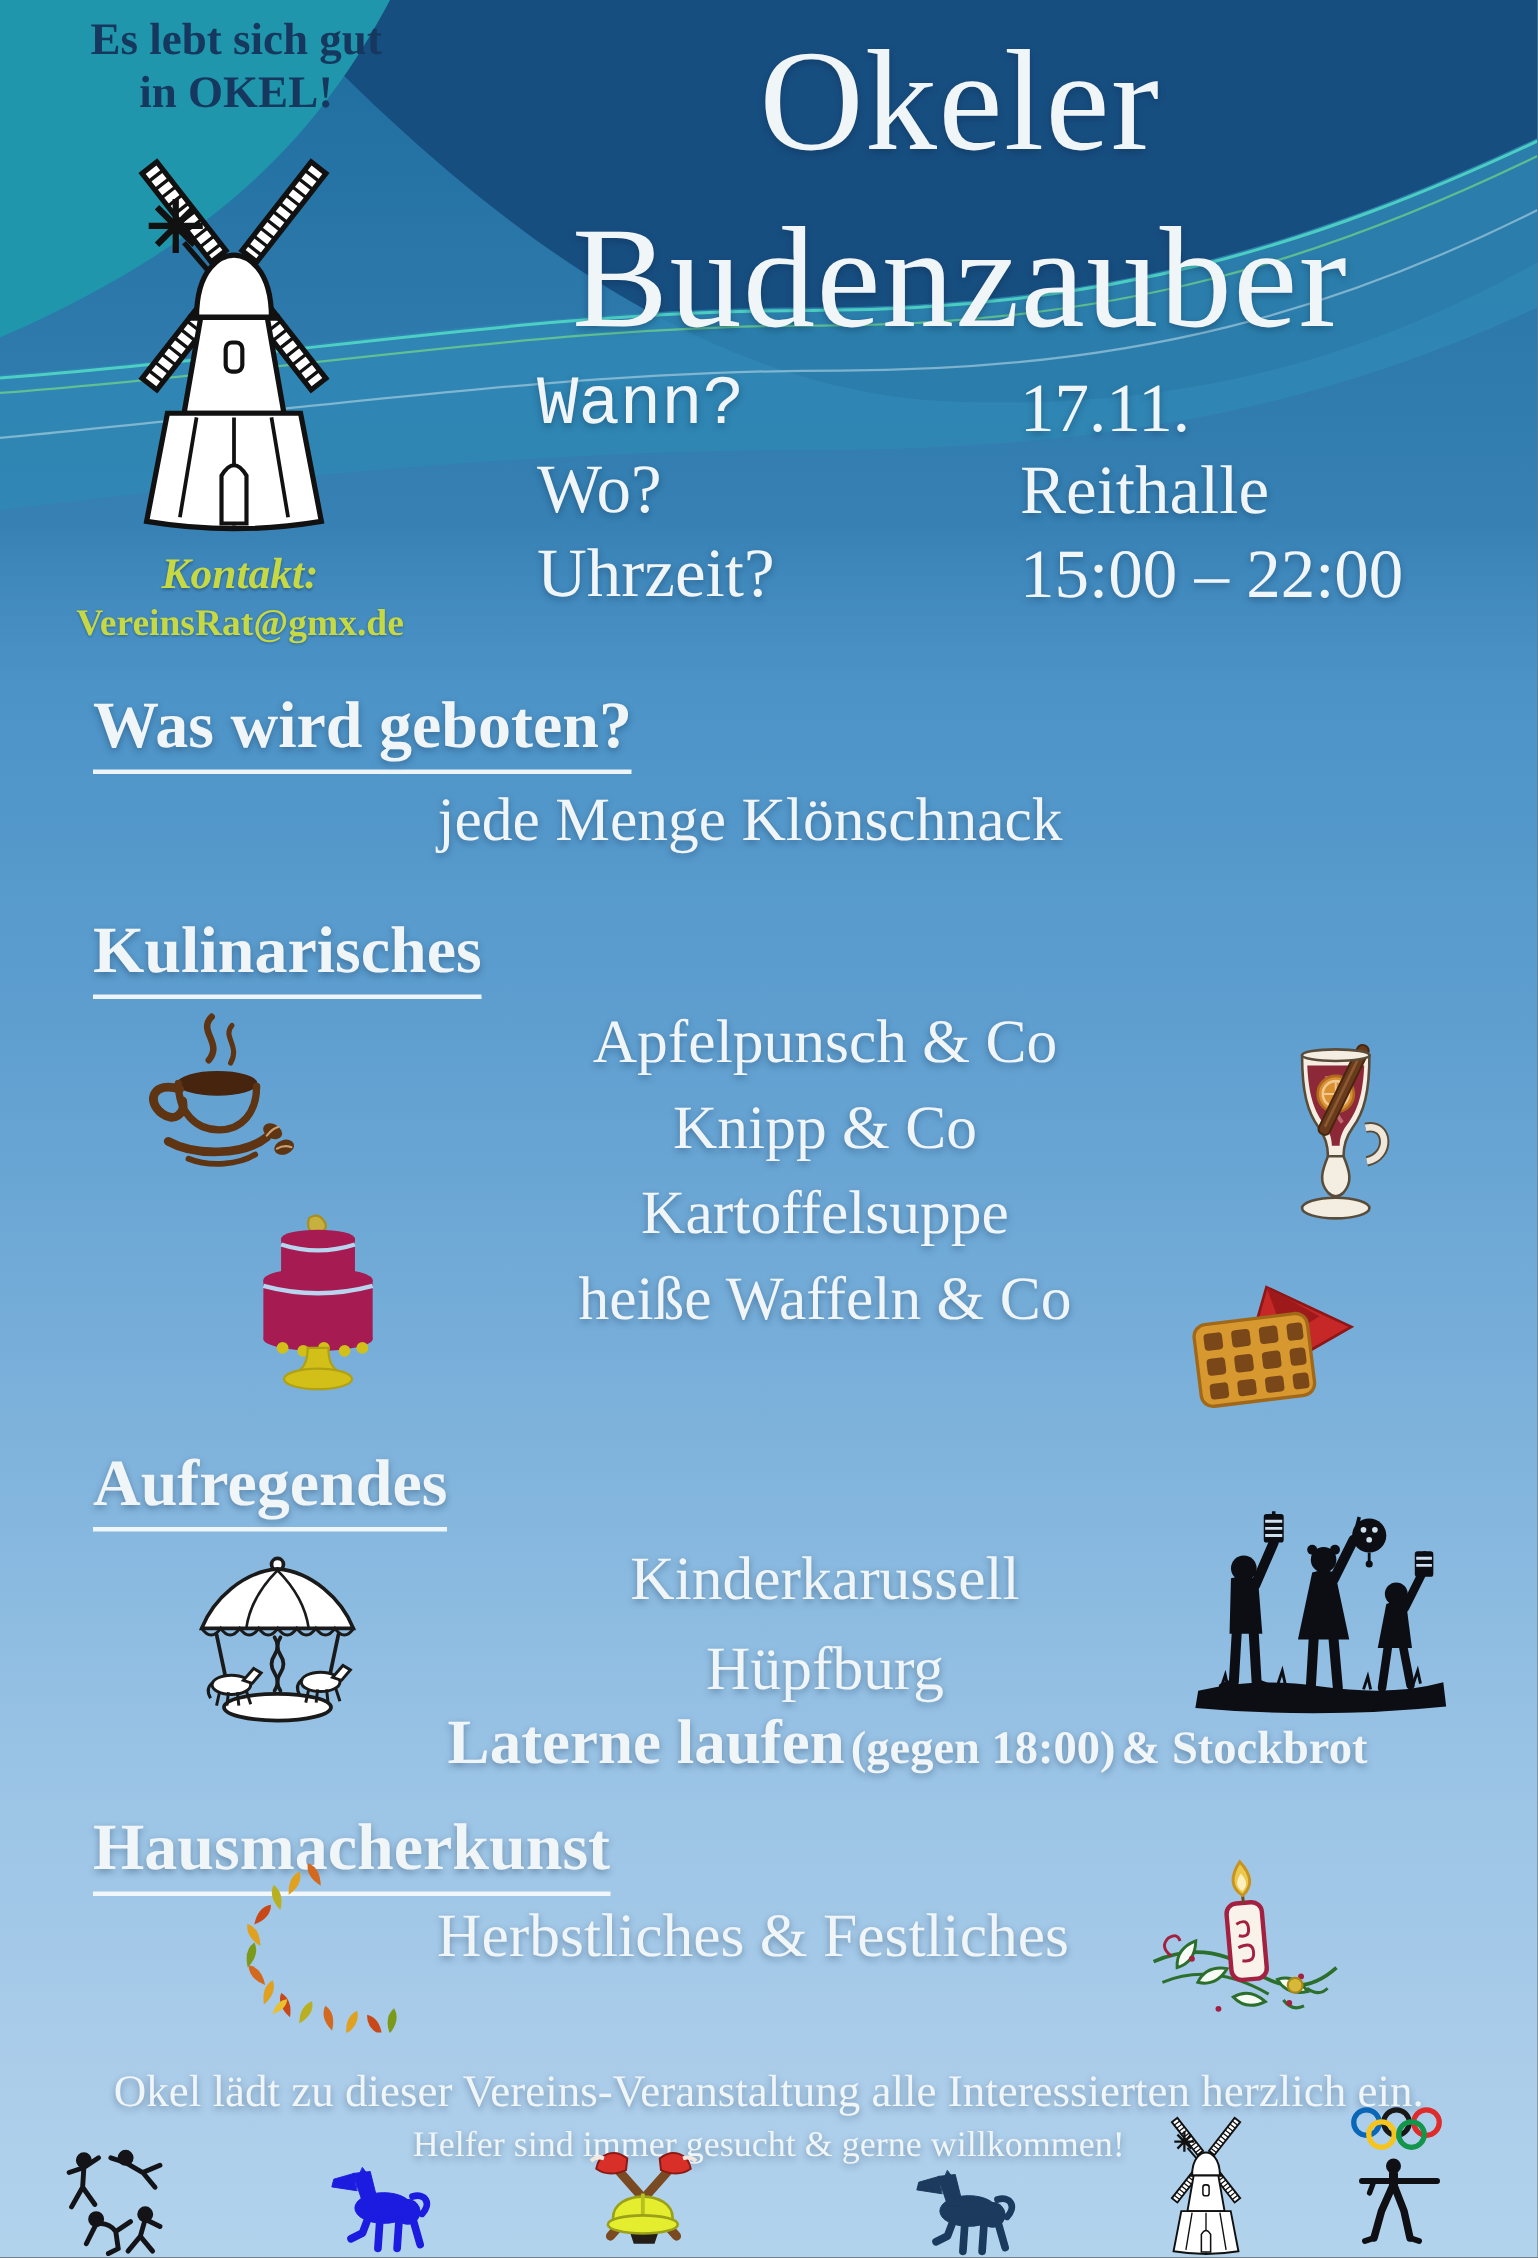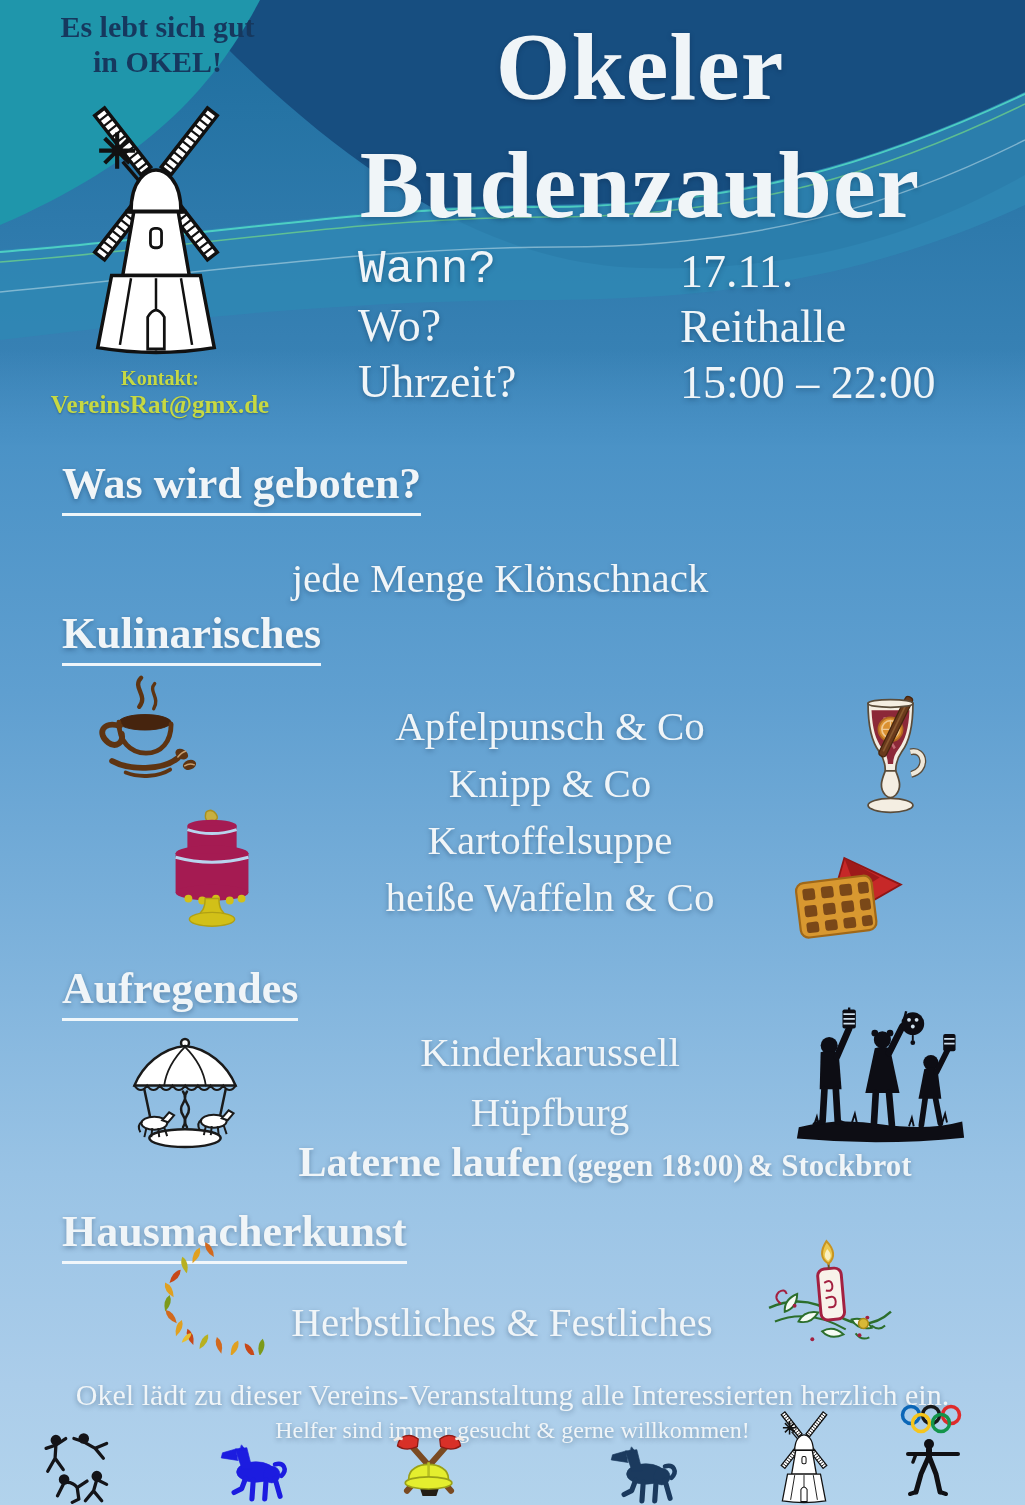--- a/index.html
+++ b/index.html
@@ -6,29 +6,29 @@
   .poster{
     position:relative;width:1025px;height:1505px;overflow:hidden;
     font-family:"Liberation Serif","DejaVu Serif",serif;
     background:linear-gradient(180deg,#3f88bd 0%,#4a92c6 29%,#5f9fd0 46%,#7fb3dc 64%,#99c3e5 78%,#abcdea 92%,#b2d3ec 100%);
     padding-left:19px;
   }
   .abs{position:absolute;}
   .txt{color:#f0f5f8;text-shadow:0 2px 5px rgba(10,35,65,.35);}
   .heading{font-size:44px;line-height:1.1;display:inline-block;
     border-bottom:3px solid rgba(245,250,252,.95);padding-bottom:5px;font-weight:bold;}
-  .itemline{font-size:41px;line-height:57px;margin-top:32px;}
+  .itemline{font-size:41px;line-height:57px;}
   .center{text-align:center;}
   .nowrap{white-space:nowrap;}
-  .title{font-weight:700;font-size:96px;line-height:1.23;text-align:center;letter-spacing:1px;}
+  .title{font-weight:400;font-size:96px;line-height:1.23;text-align:center;letter-spacing:1px;}
   .infolabel,.infovalue{font-size:46px;line-height:1.1;}
   .tagline{color:#16385e;font-weight:700;font-size:30px;line-height:1.15;text-align:center;}
   .contact{color:#c6d943;font-weight:700;text-align:center;line-height:1.2;
     text-shadow:0 1px 2px rgba(10,35,65,.4);}
-  .contact .lbl{font-size:20px;}
+  .contact .lbl{font-size:29px;font-style:italic;}
   .contact .eml{font-size:25px;}
   .note{font-size:31px;}
   .foot1{font-size:30px;}
   .foot2{font-size:24px;}
   svg{display:block;width:100%;height:100%;}
 </style>
 </head>
 <body>
 
 <svg width="0" height="0" style="position:absolute" aria-hidden="true">

